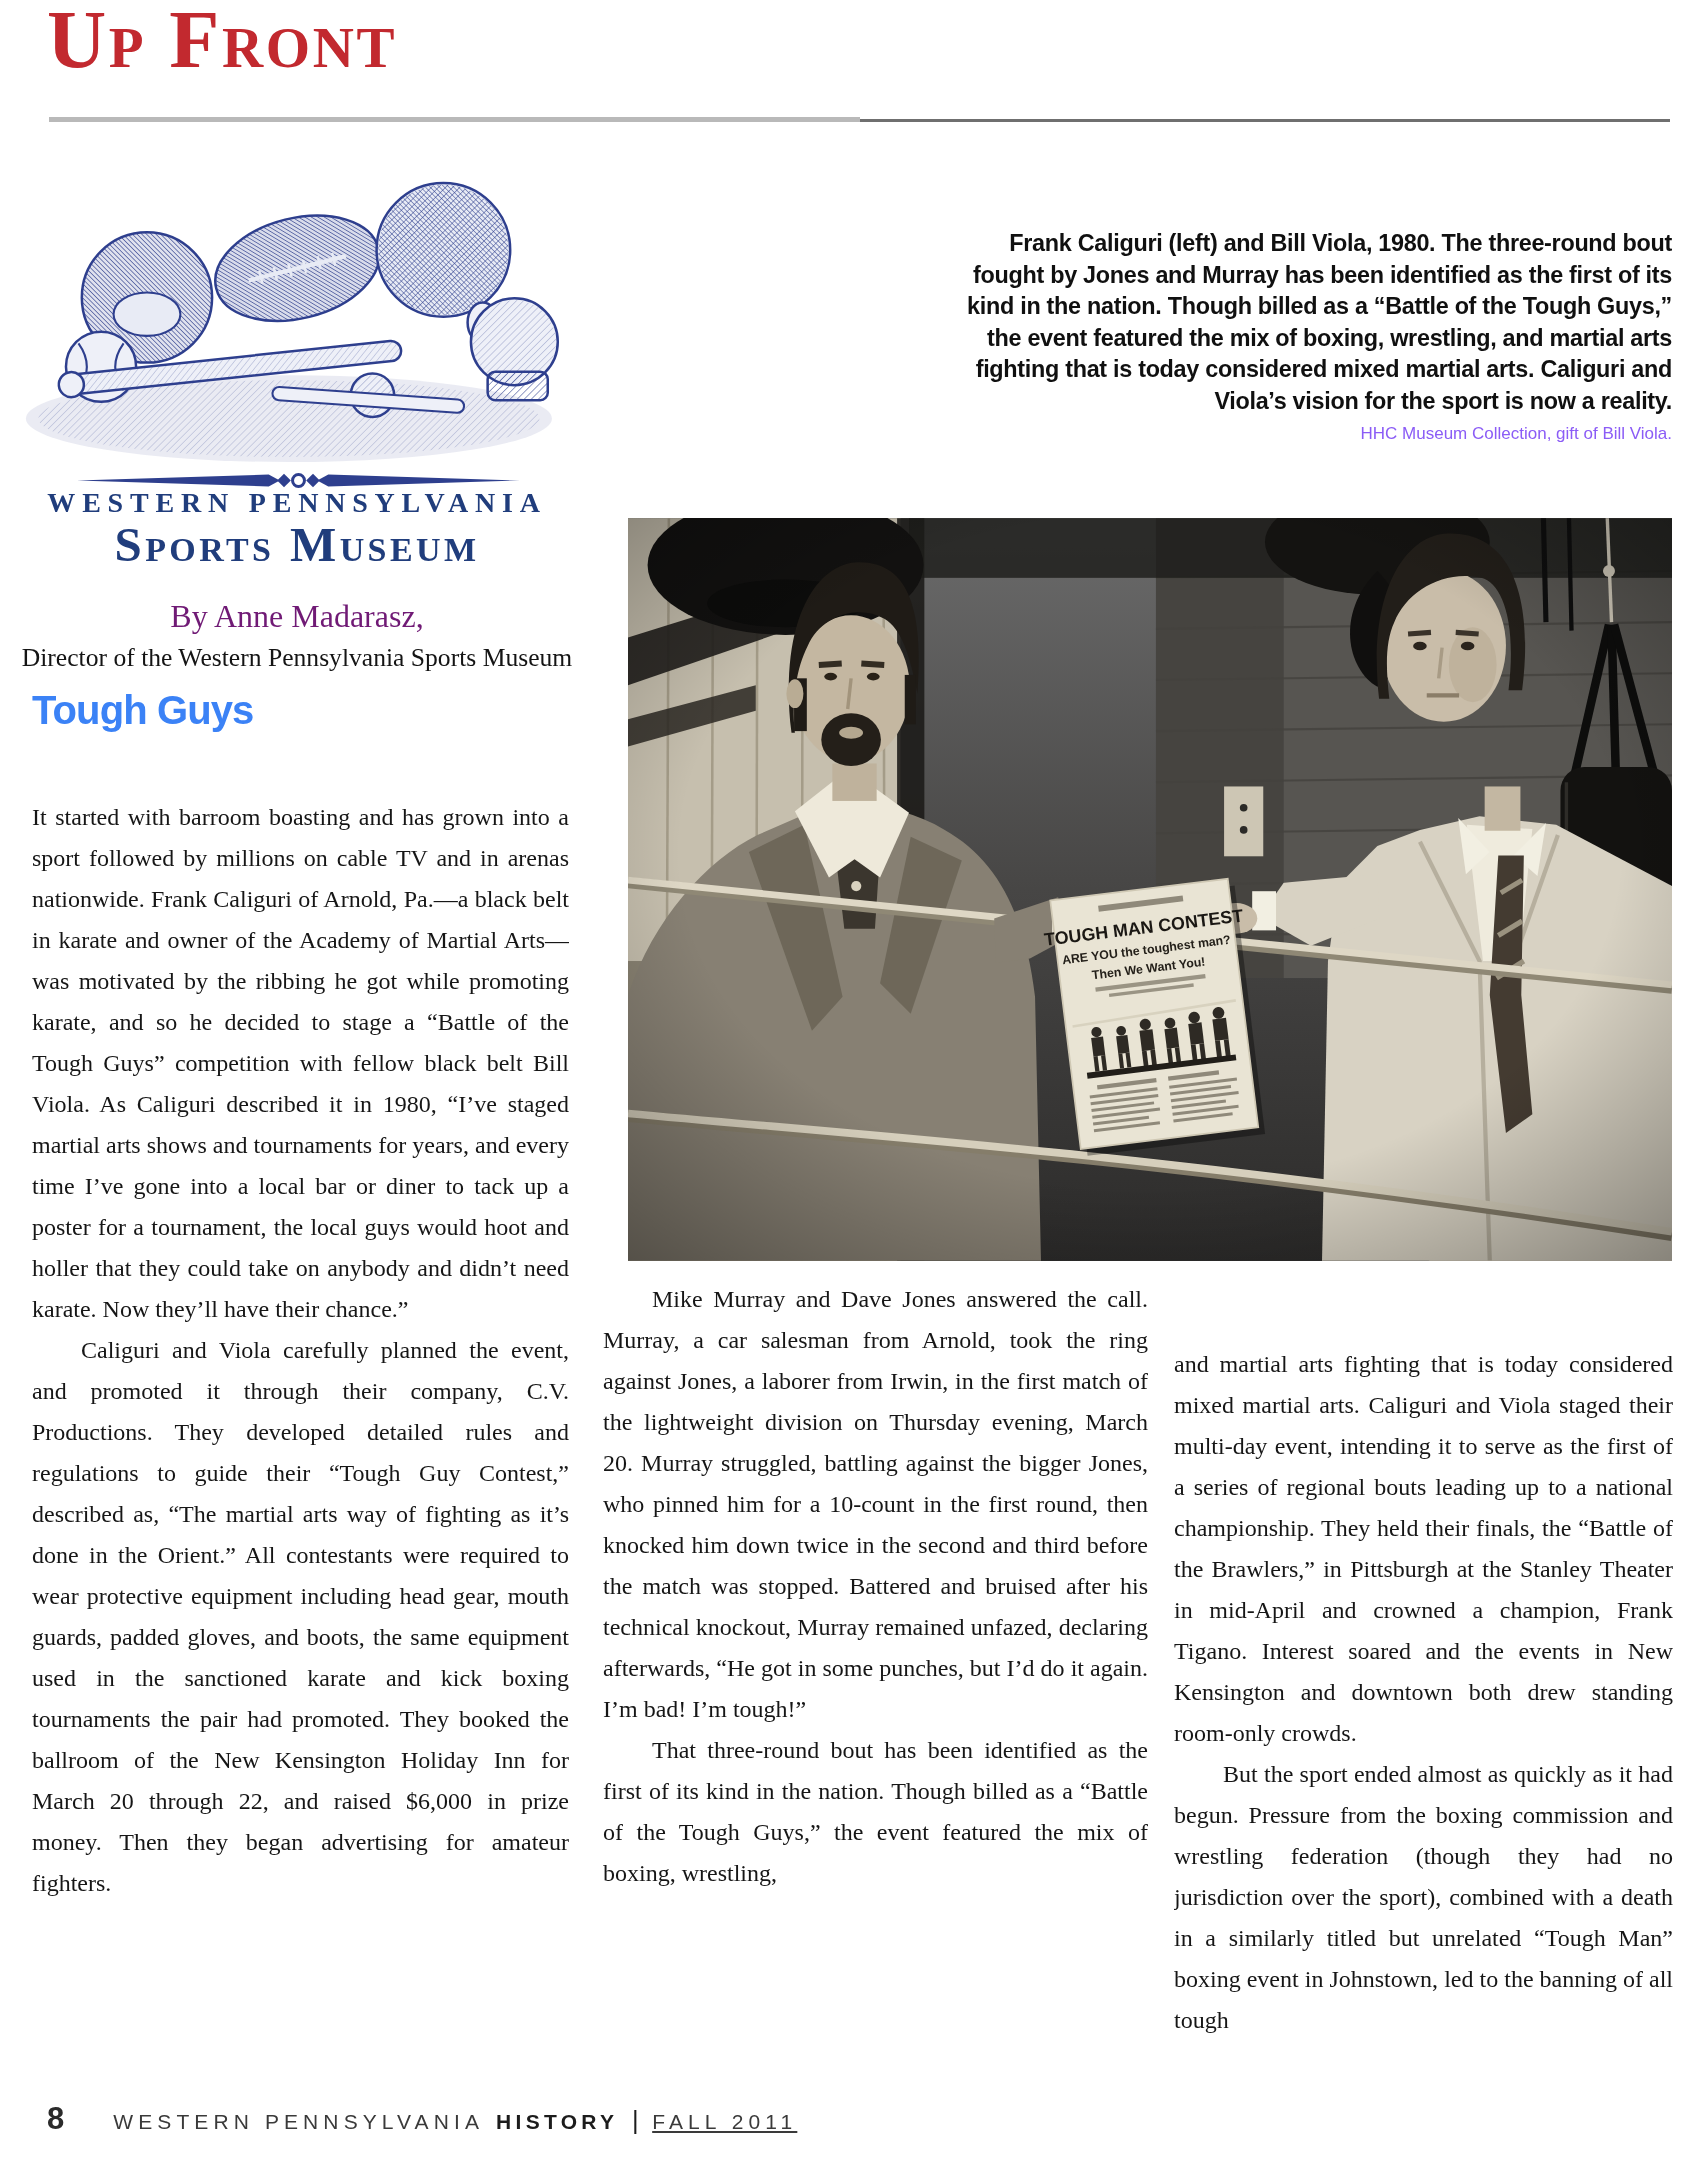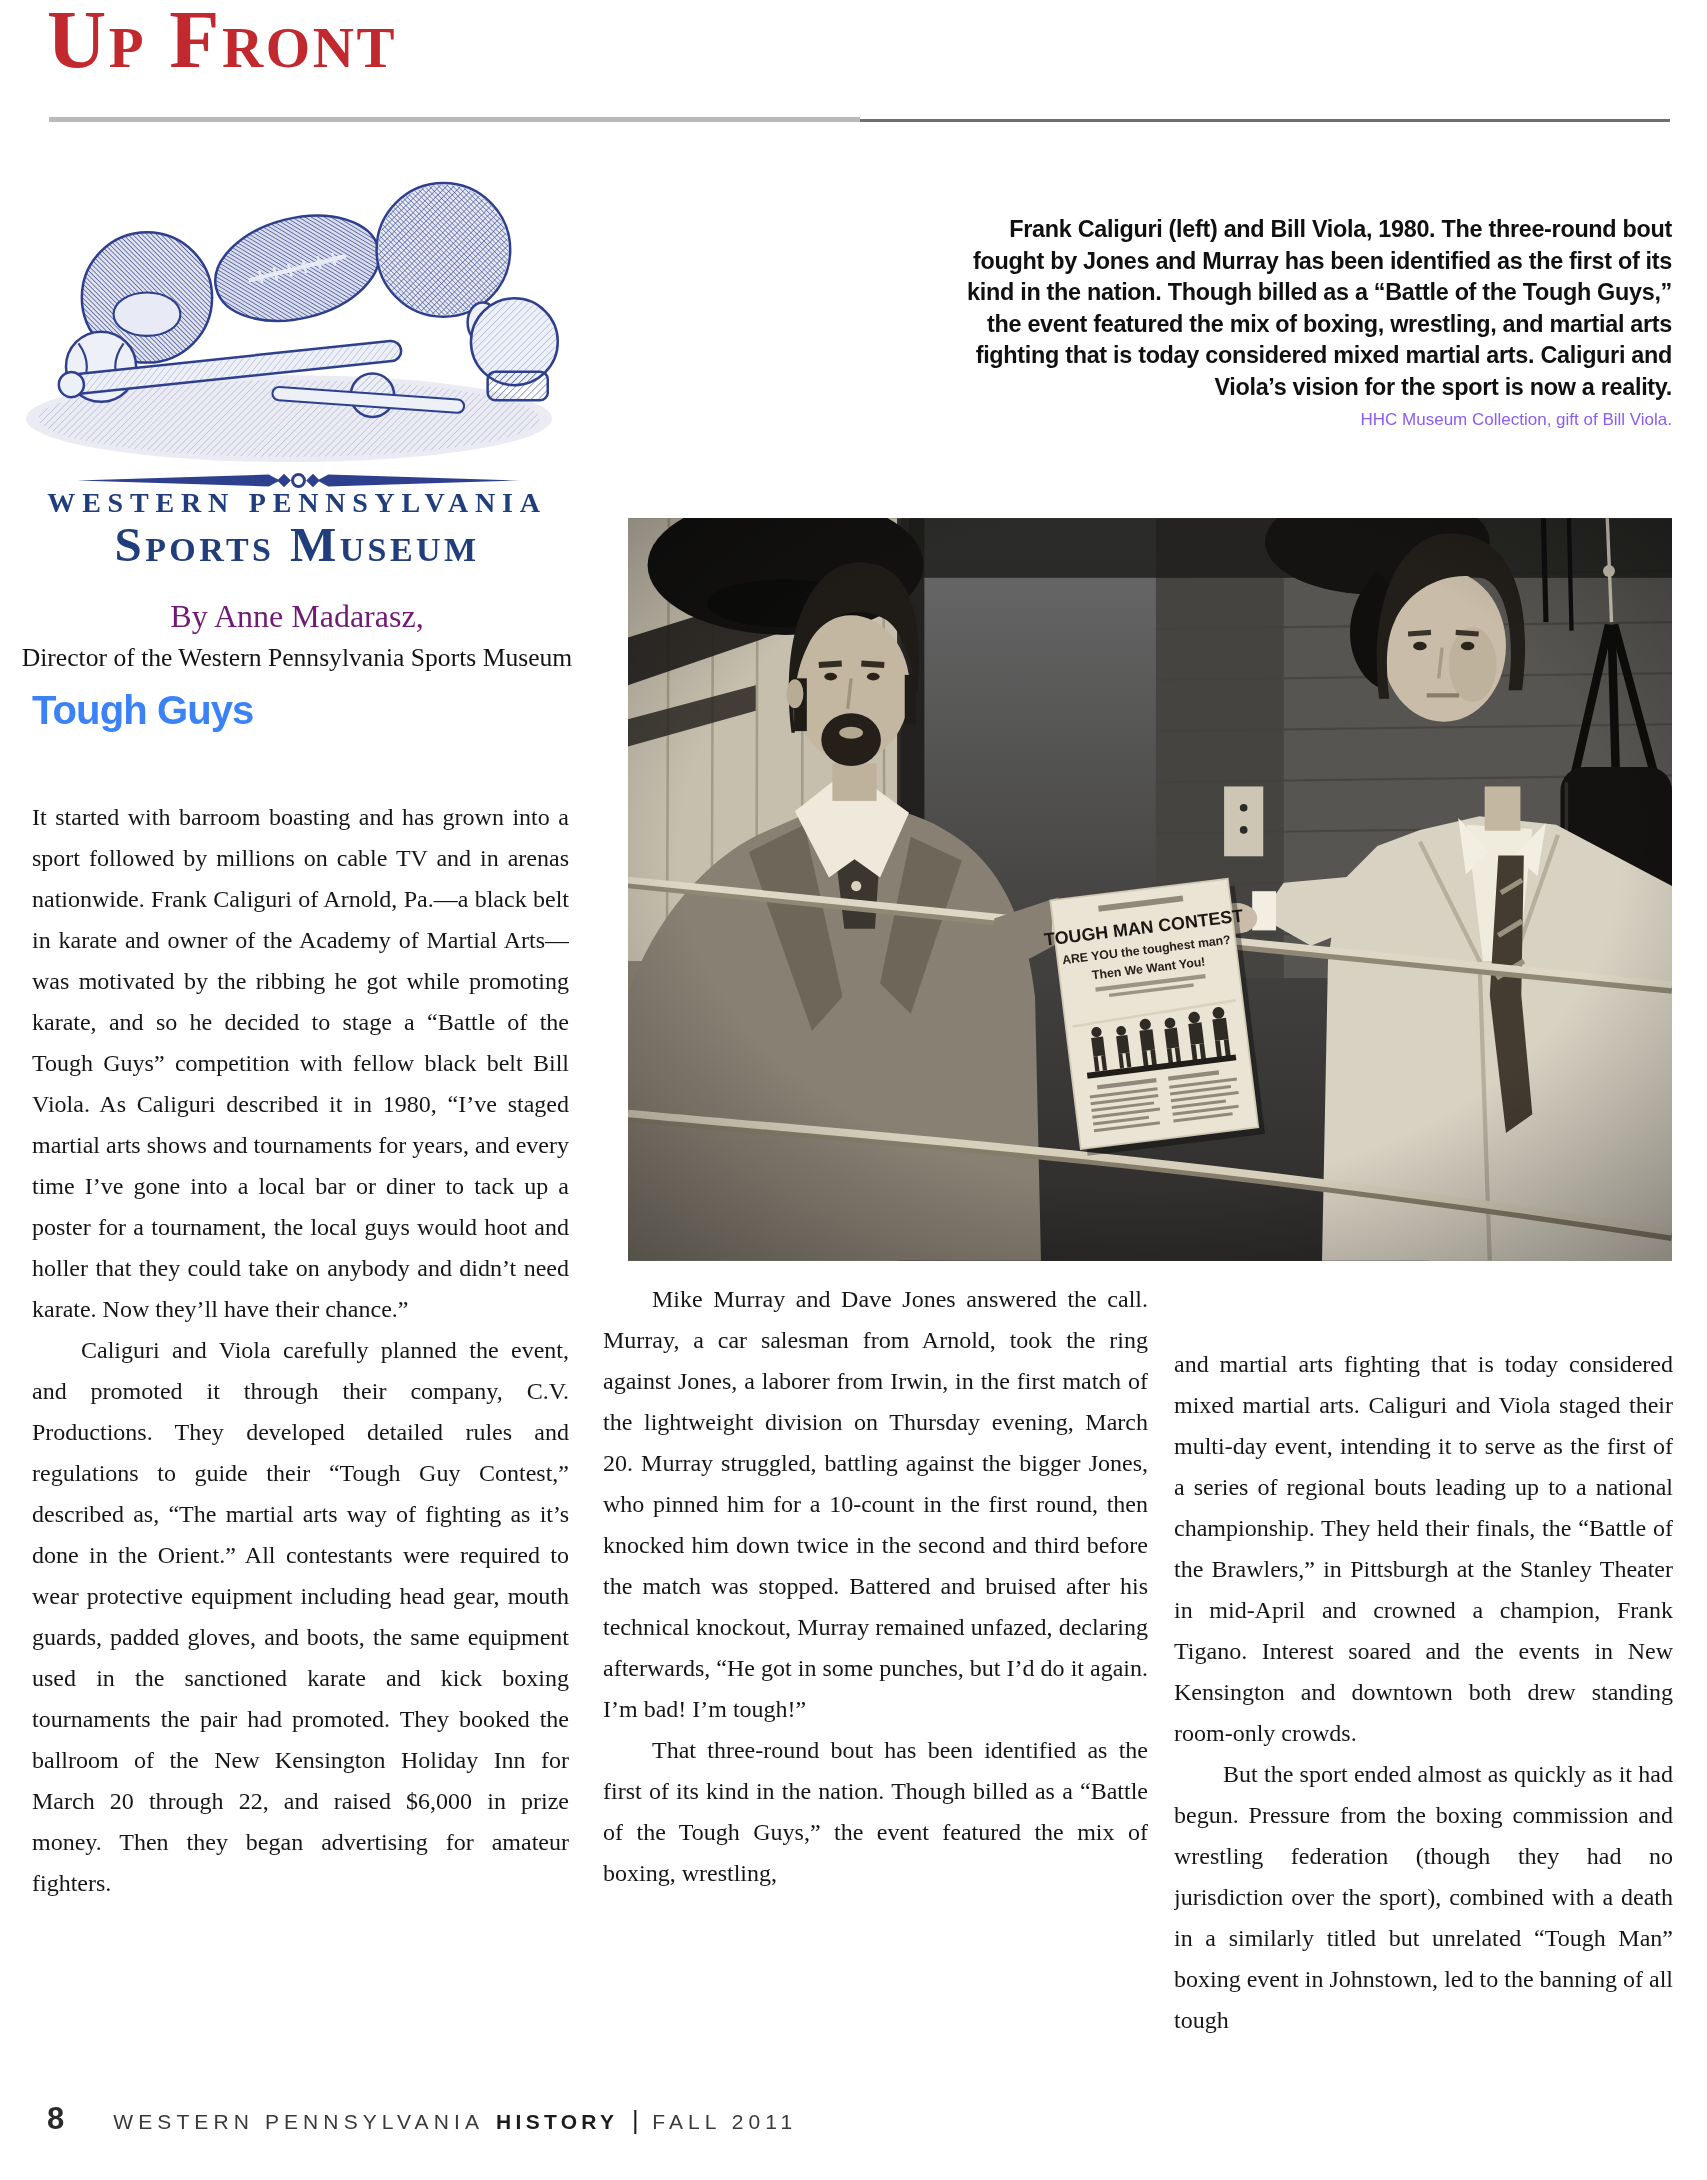--- a/index.html
+++ b/index.html
@@ -27,37 +27,37 @@
 
   
   .col{position:absolute;font-size:24px;line-height:41px;text-align:justify;color:#161616;}
   .col p{margin:0;}
   .col p.indent{text-indent:49px;}
   .col1{left:32px;top:797px;width:537px;height:1256px;overflow:hidden;}
   .col2{left:603px;top:1279px;width:545px;height:805px;overflow:hidden;}
   .col3{left:1174px;top:1344px;width:499px;height:805px;overflow:hidden;}
 
   
-  .caption{position:absolute;left:933px;top:214px;width:739px;text-align:right;
+  .caption{position:absolute;left:933px;top:228px;width:739px;text-align:right;
     font-family:"Liberation Sans",sans-serif;}
   .cap-text{margin:0;font-weight:bold;font-size:23.4px;line-height:31.5px;color:#101010;letter-spacing:-0.3px;}
   .cap-credit{margin:6.8px 0 0 0;font-size:17px;color:#8b5cf6;font-weight:normal;}
 
   
   .photo{position:absolute;left:628px;top:518px;width:1044px;height:743px;background:#333;}
   .photo svg{display:block;}
 
   
   .footer{position:absolute;left:47px;top:2101px;display:flex;align-items:baseline;
     font-family:"Liberation Sans",sans-serif;color:#2b2b2b;}
   .page-num{font-weight:bold;font-size:31px;letter-spacing:0;}
   .foot-mag{margin-left:49px;font-size:21px;letter-spacing:5.1px;color:#3a3a3a;}
   .foot-hist{margin-left:12px;font-size:21px;font-weight:bold;letter-spacing:4.3px;color:#1c1c1c;}
   .foot-sep{margin-left:13.6px;font-size:25.6px;font-weight:300;color:#1c1c1c;}
-  .foot-issue{margin-left:13.6px;font-size:21px;letter-spacing:5.1px;color:#3a3a3a;}
+  .foot-issue{margin-left:13.6px;font-size:21px;letter-spacing:5.1px;color:#3a3a3a;text-decoration:underline;}
 
   .poster-h1{font-family:"Liberation Sans",sans-serif;font-weight:bold;font-size:21px;fill:#1b1814;}
   .poster-h2{font-family:"Liberation Sans",sans-serif;font-weight:bold;font-size:14.5px;fill:#24201a;}
 </style>
 </head>
 <body>
 
 <div class="page">
 
   <h1 class="page-title">Up Front</h1>

